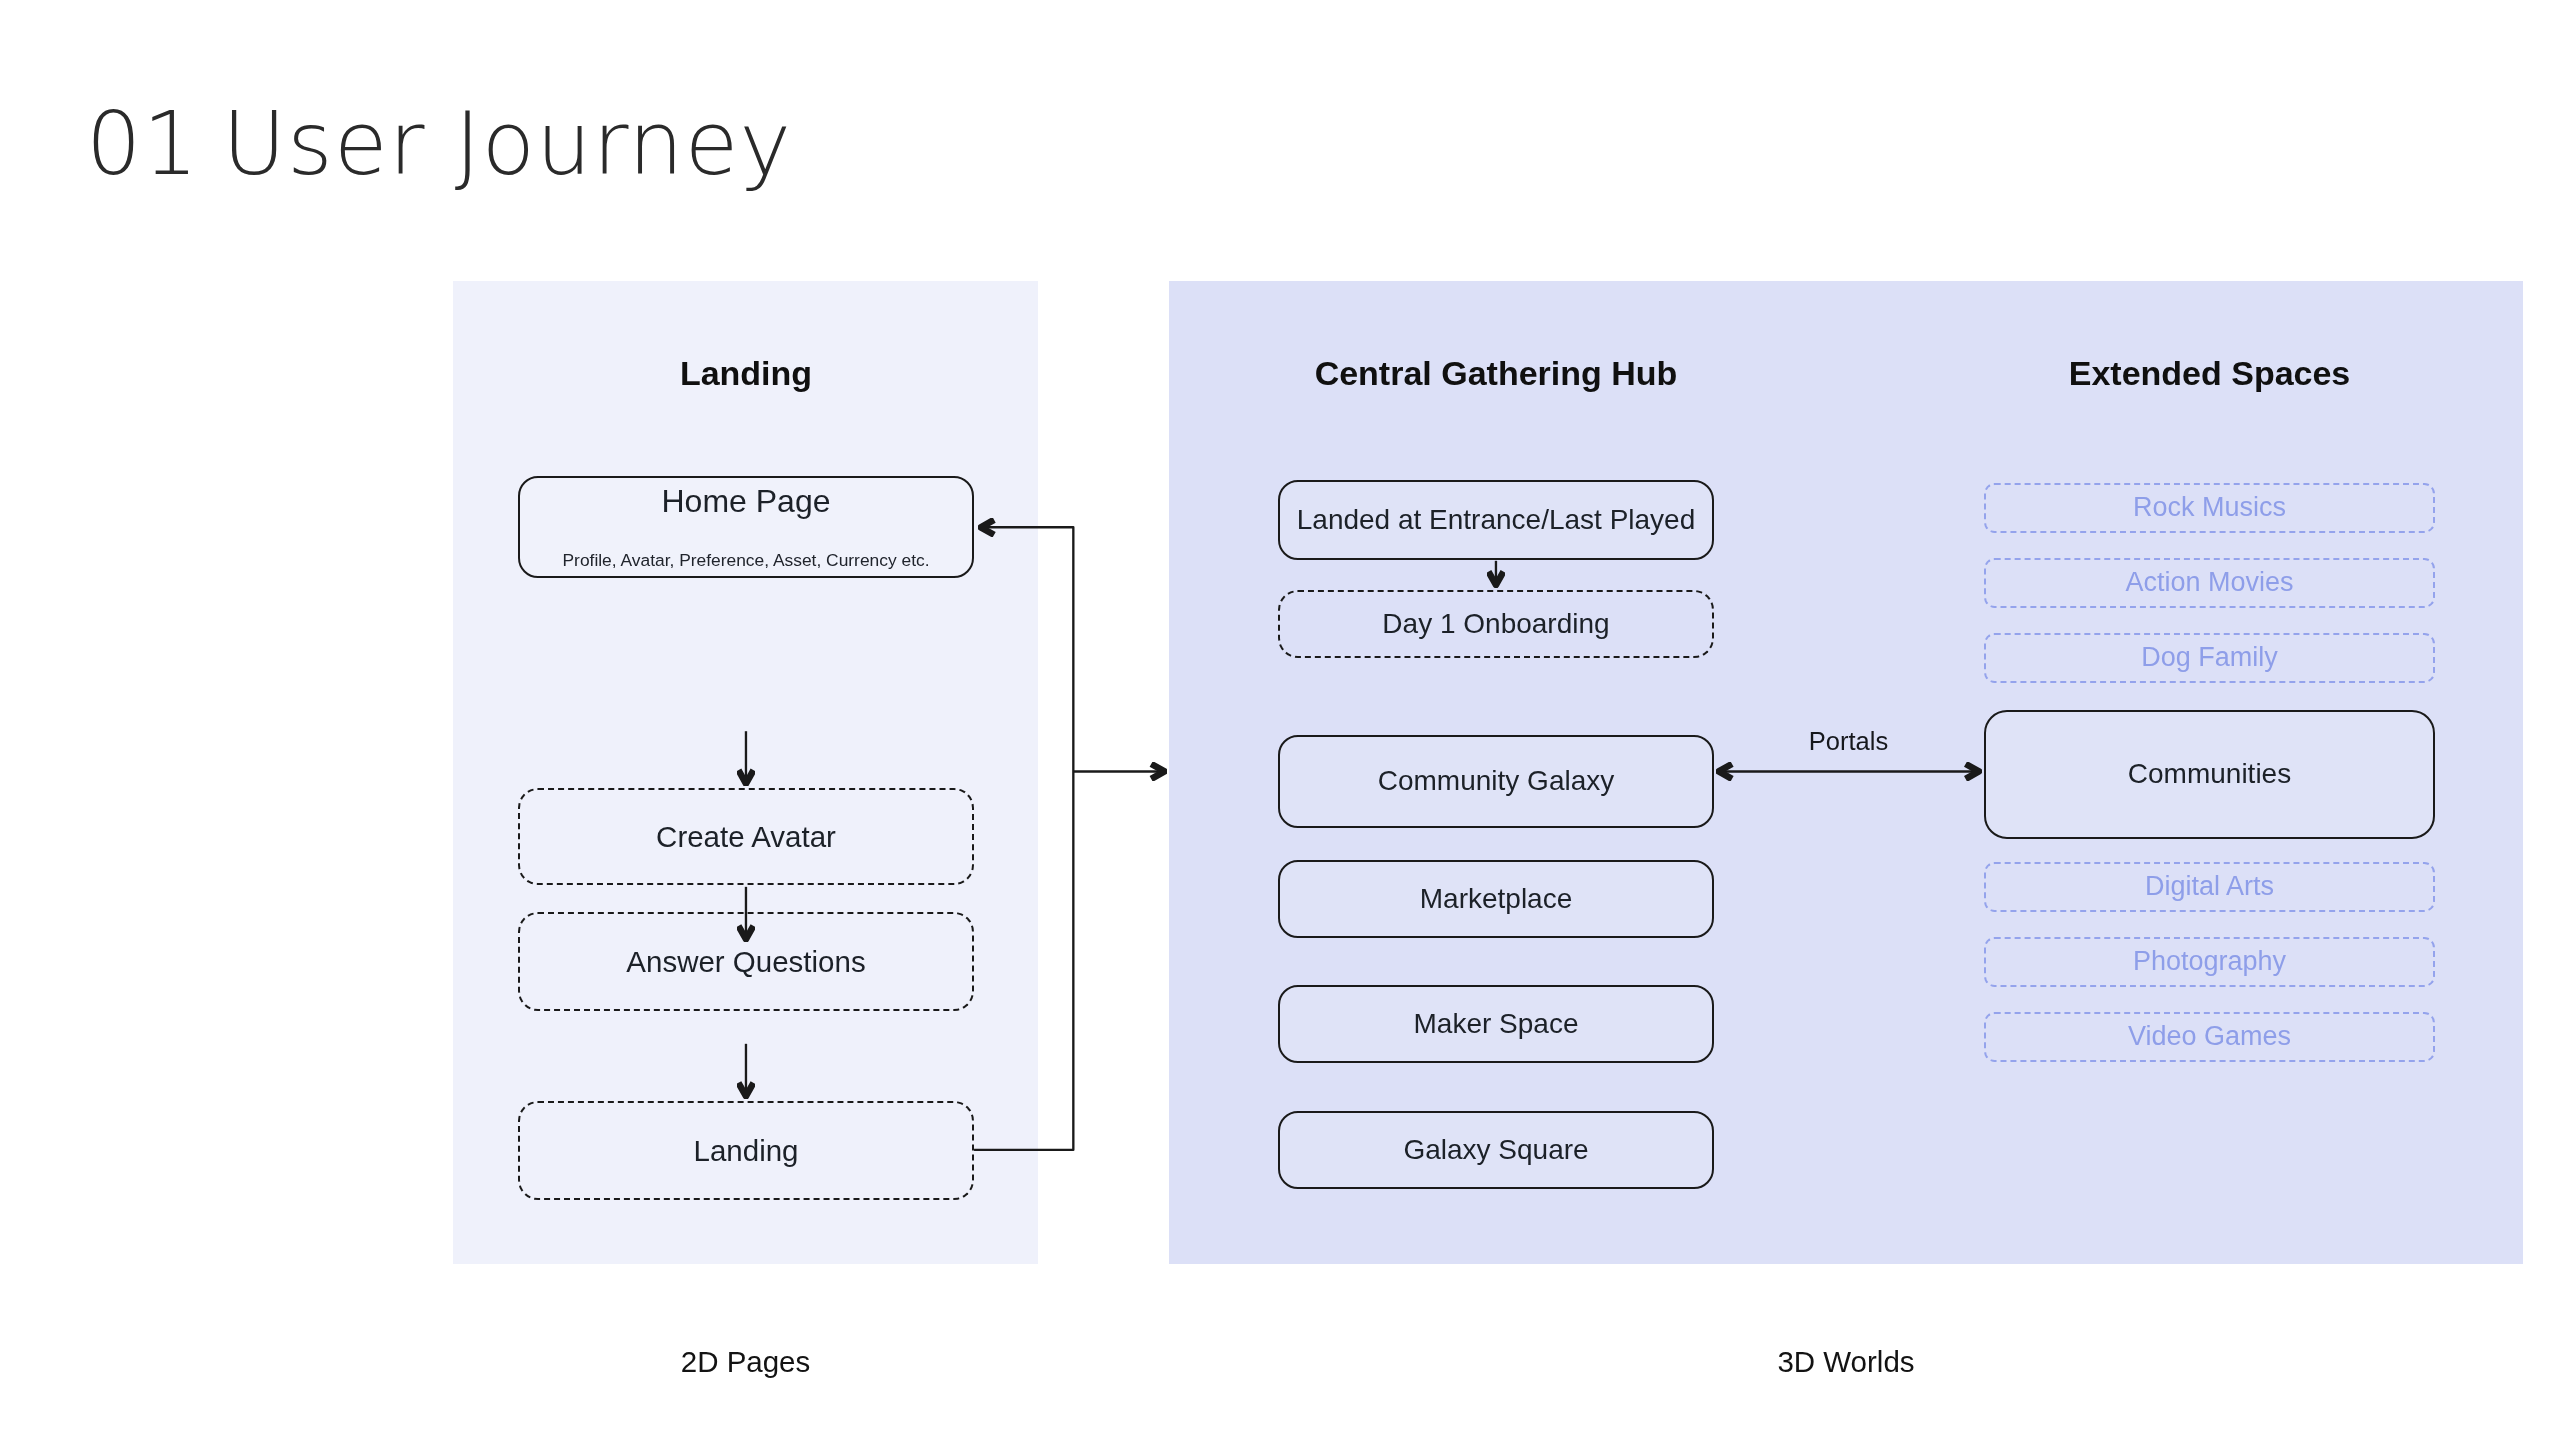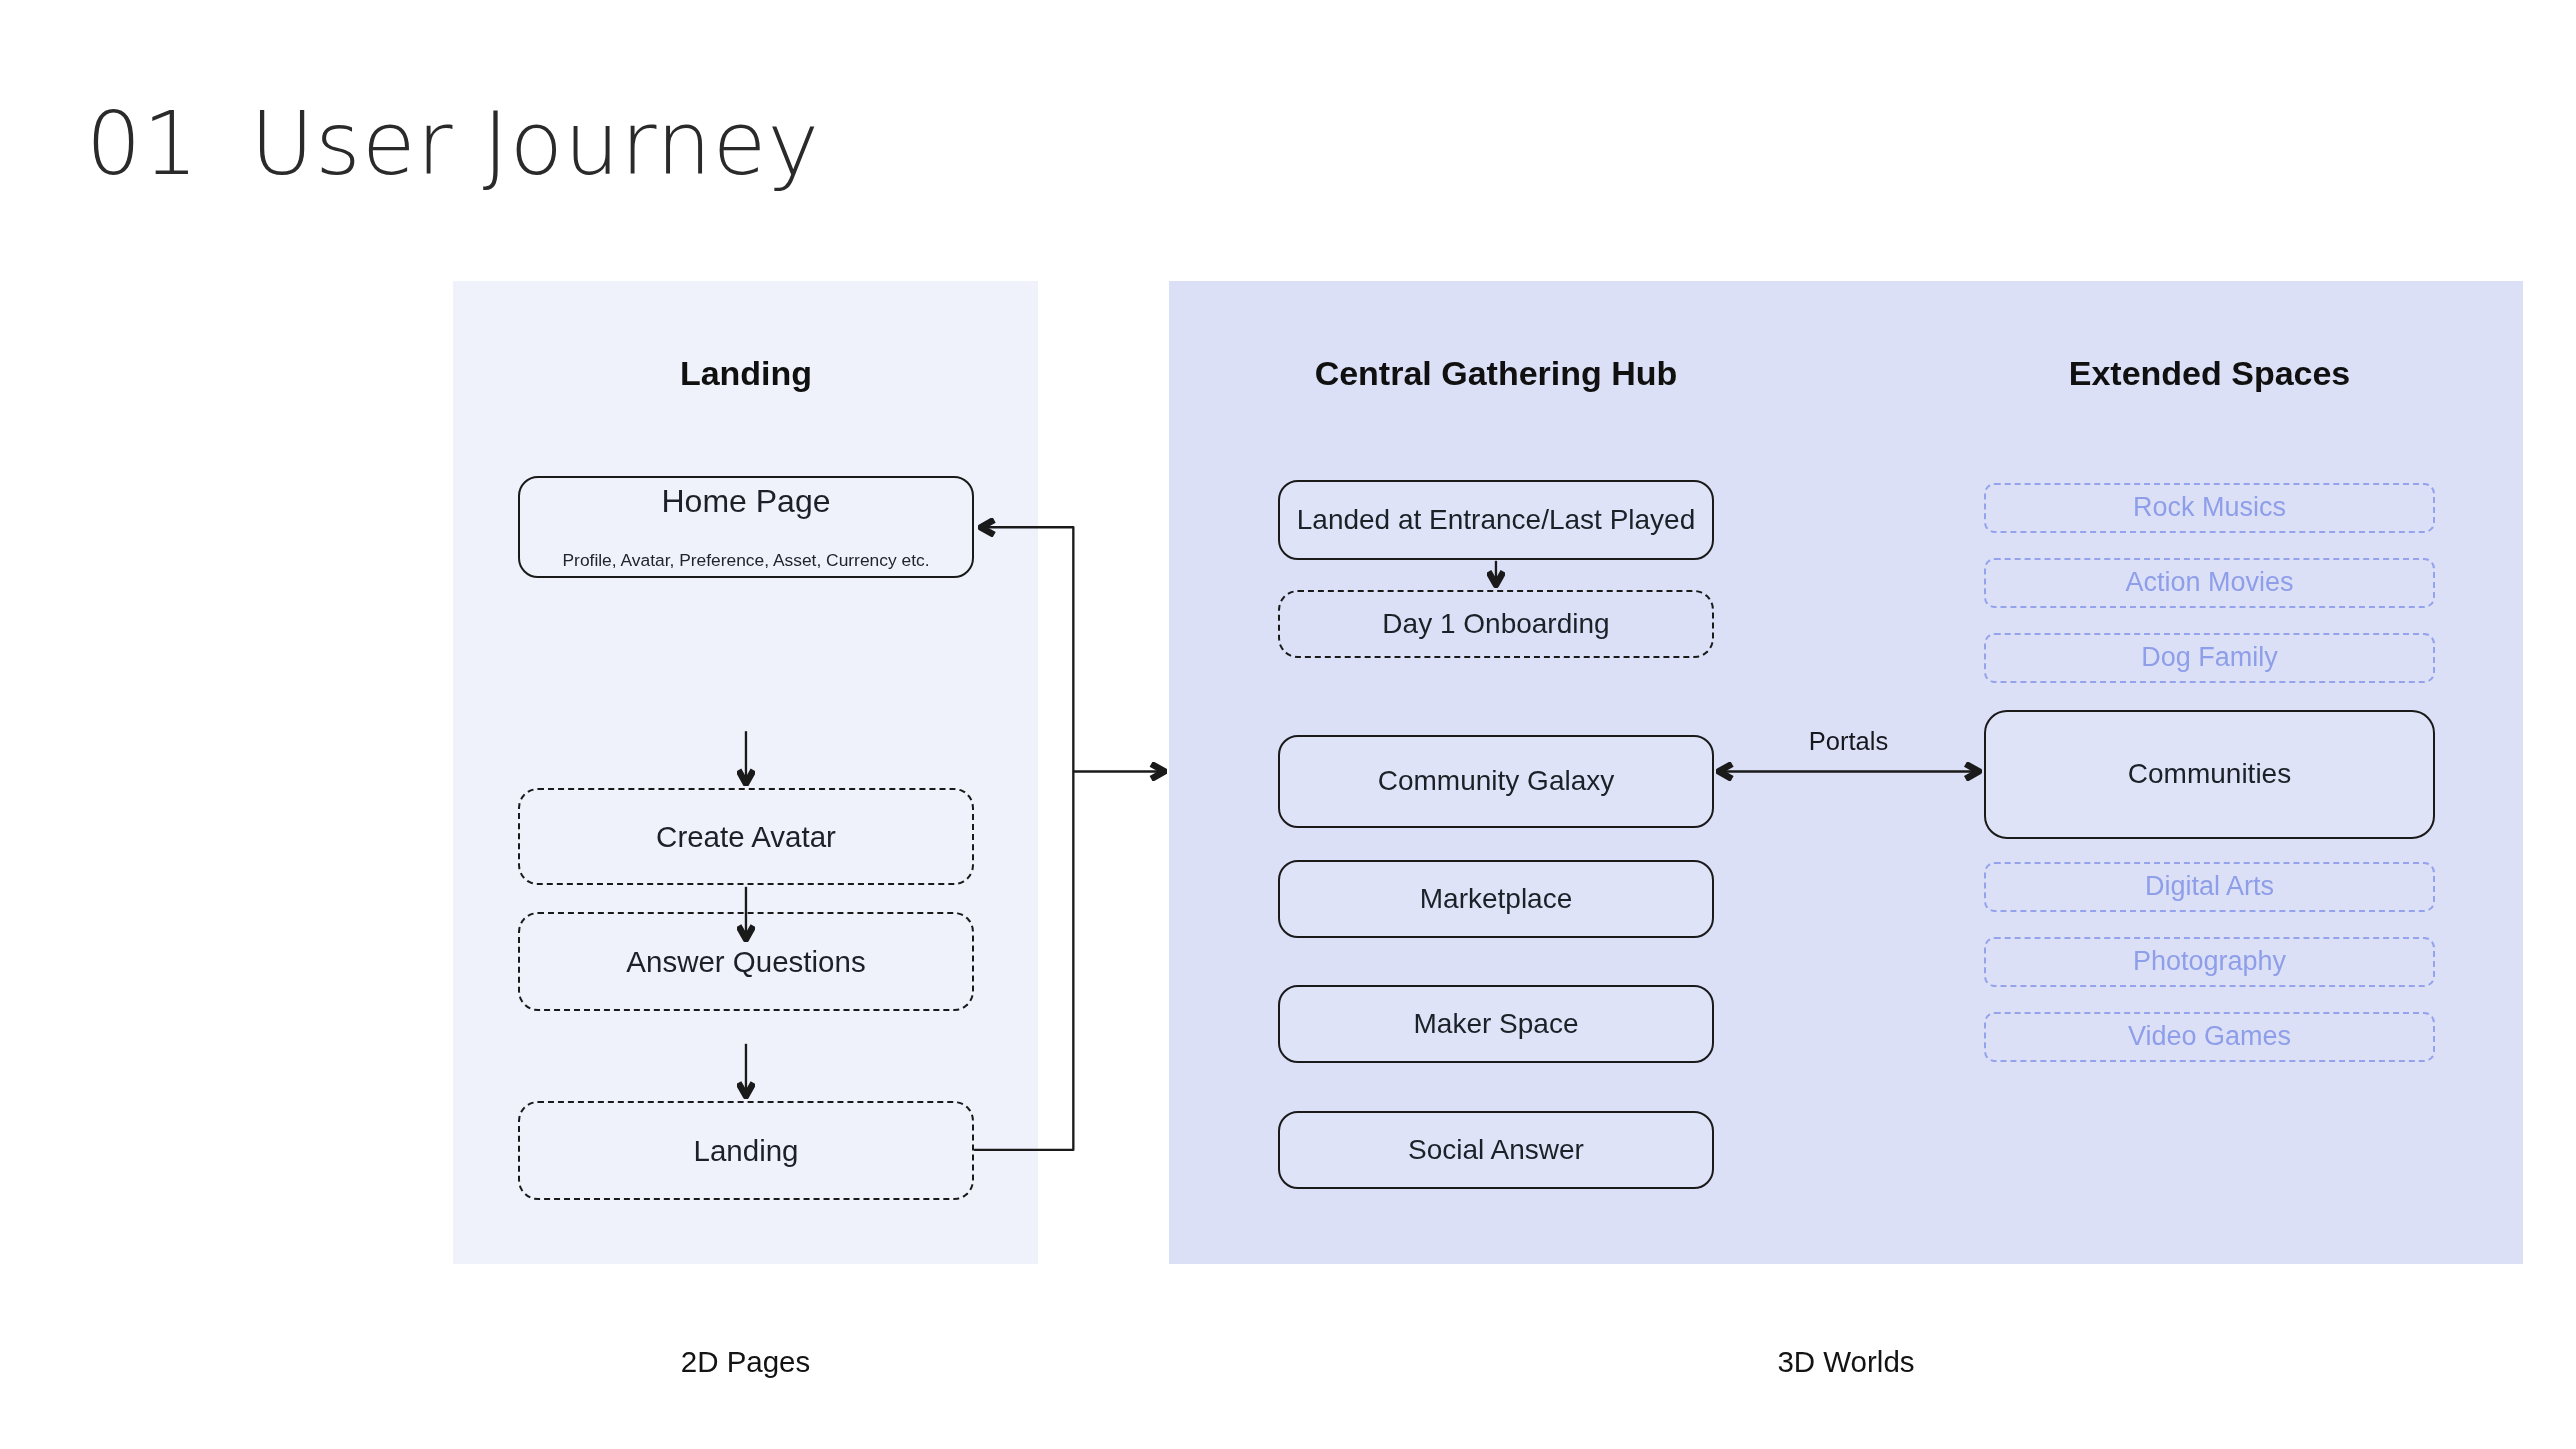--- a/index.html
+++ b/index.html
@@ -15,21 +15,21 @@
     position: absolute;
     left: 86px;
     top: 93px;
     font-size: 87px;
     font-weight: 200;
     letter-spacing: 1.3px;
     color: #2a2a2a;
     font-family: "DejaVu Sans", "Liberation Sans", sans-serif;
     white-space: nowrap;
   }
-  .page-title .t2 { margin-left: 51px; }
+  .page-title .t2 { margin-left: 23px; }
   .panel { position: absolute; top: 281px; height: 983px; }
   .panel-left  { left: 453px;  width: 585px;  background: #eff1fb; }
   .panel-right { left: 1169px; width: 1354px; background: #dce0f7; }
   .col-header {
     position: absolute;
     font-size: 34px;
     font-weight: bold;
     color: #101010;
     text-align: center;
     white-space: nowrap;
@@ -125,21 +125,21 @@
   <div class="box solid box-hub" style="top:735px; height:93px;">
     <div class="lbl">Community Galaxy</div>
   </div>
   <div class="box solid box-hub" style="top:860px; height:78px;">
     <div class="lbl">Marketplace</div>
   </div>
   <div class="box solid box-hub" style="top:985px; height:78px;">
     <div class="lbl">Maker Space</div>
   </div>
   <div class="box solid box-hub" style="top:1111px; height:78px;">
-    <div class="lbl">Social Answer</div>
+    <div class="lbl">Galaxy Square</div>
   </div>
 
   <div class="box faded box-ext" style="top:483px; height:50px;">
     <div class="lbl">Rock Musics</div>
   </div>
   <div class="box faded box-ext" style="top:558px; height:50px;">
     <div class="lbl">Action Movies</div>
   </div>
   <div class="box faded box-ext" style="top:633px; height:50px;">
     <div class="lbl">Dog Family</div>

